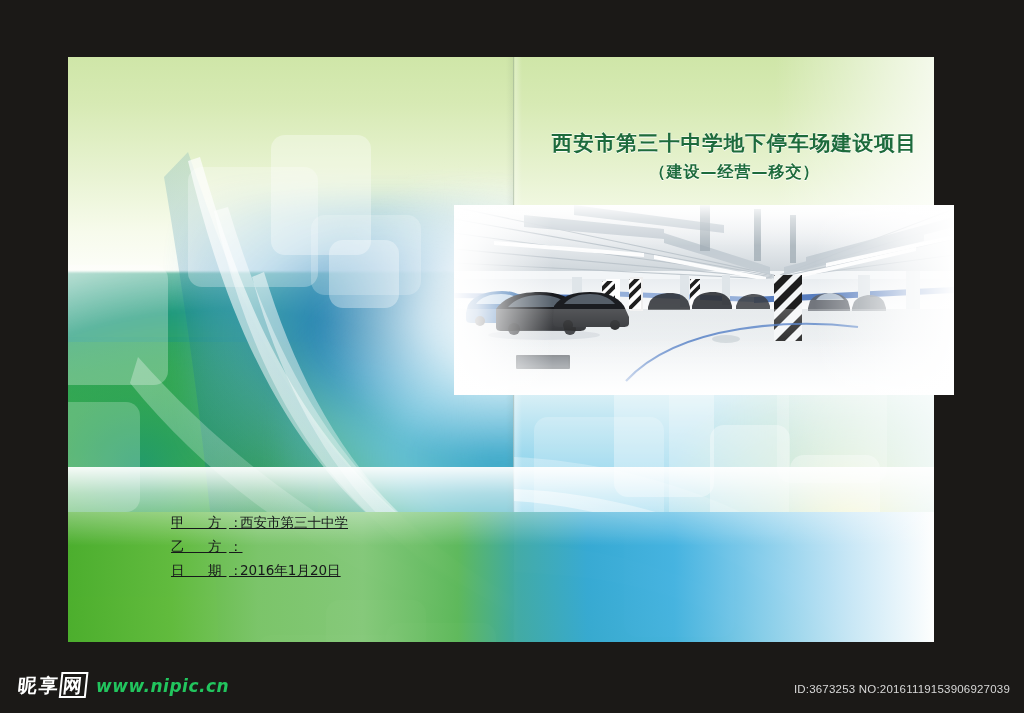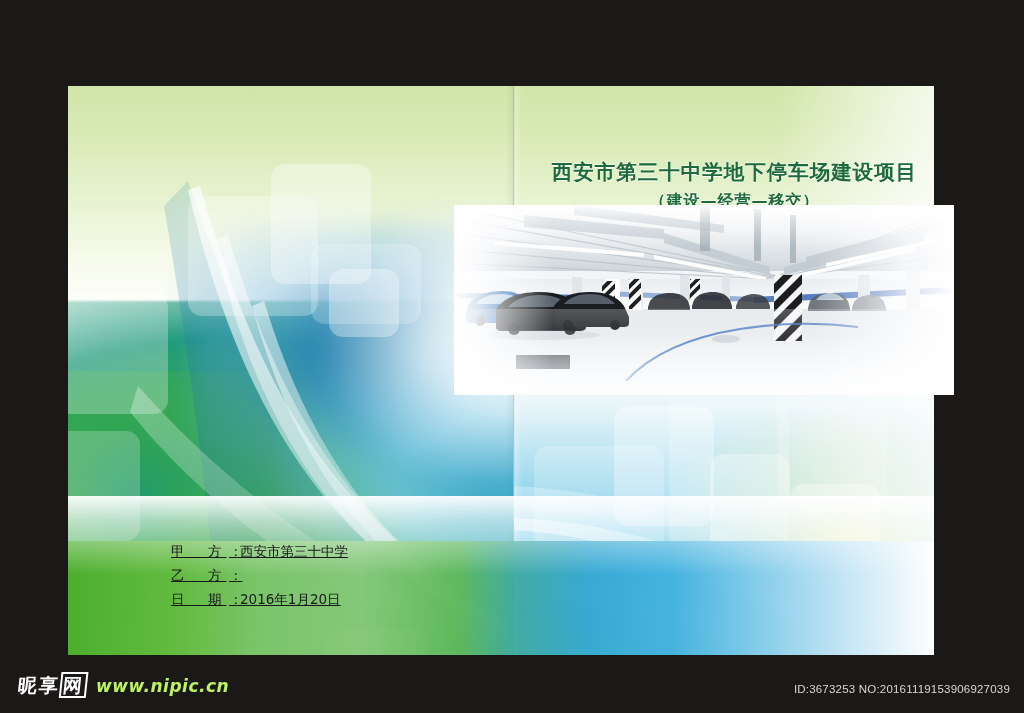--- a/index.html
+++ b/index.html
@@ -6,21 +6,21 @@
   * { margin:0; padding:0; box-sizing:border-box; }
   html,body{
     width:1024px; height:713px; overflow:hidden;
     background:#1b1917;
     font-family:"Liberation Sans","DejaVu Sans",sans-serif;
   }
   #stage{ position:relative; width:1024px; height:713px; background:#1b1917; }
 
   
   #artboard{
-    position:absolute; left:68px; top:86px; width:866px; height:585px;
+    position:absolute; left:68px; top:57px; width:866px; height:585px;
     overflow:hidden; background:#fff;
   }
 
   
   .base-wash{
     position:absolute; inset:0;
     background:linear-gradient(to bottom,
        #cfe6a8 0%, #d7eab4 8%, #e8f3d2 20%, #f7fbec 30%,
        #ffffff 40%, #fdfefe 46%, #e7f5f8 55%,
        #a8ddef 66%, #6ec8e8 76%, #46b9e0 84%,
@@ -154,21 +154,21 @@
   .footer{ position:absolute; left:0; bottom:0; width:1024px; height:58px; background:#1b1917; }
   .logo-wrap{ position:absolute; left:18px; bottom:14px; display:flex; align-items:center; gap:9px; }
   .logo-cn{
     font-family:"DejaVu Sans","Liberation Sans",sans-serif;
     font-weight:bold; font-size:19px; color:#ffffff; letter-spacing:2px;
     transform:skewX(-6deg);
   }
   .logo-cn .boxed{ border:2px solid #fff; padding:0 1px; }
   .logo-url{
     font-family:"DejaVu Sans","Liberation Sans",sans-serif;
-    font-weight:bold; font-style:italic; font-size:17px; color:#bef264;
+    font-weight:bold; font-style:italic; font-size:17px; color:#22c55e;
     letter-spacing:.5px;
   }
   .idline{
     position:absolute; right:14px; bottom:18px;
     font-family:Liberation Sans, sans-serif;
     font-size:11.5px; color:#d8d8d8; letter-spacing:.2px;
   }
 </style>
 </head>
 <body>

